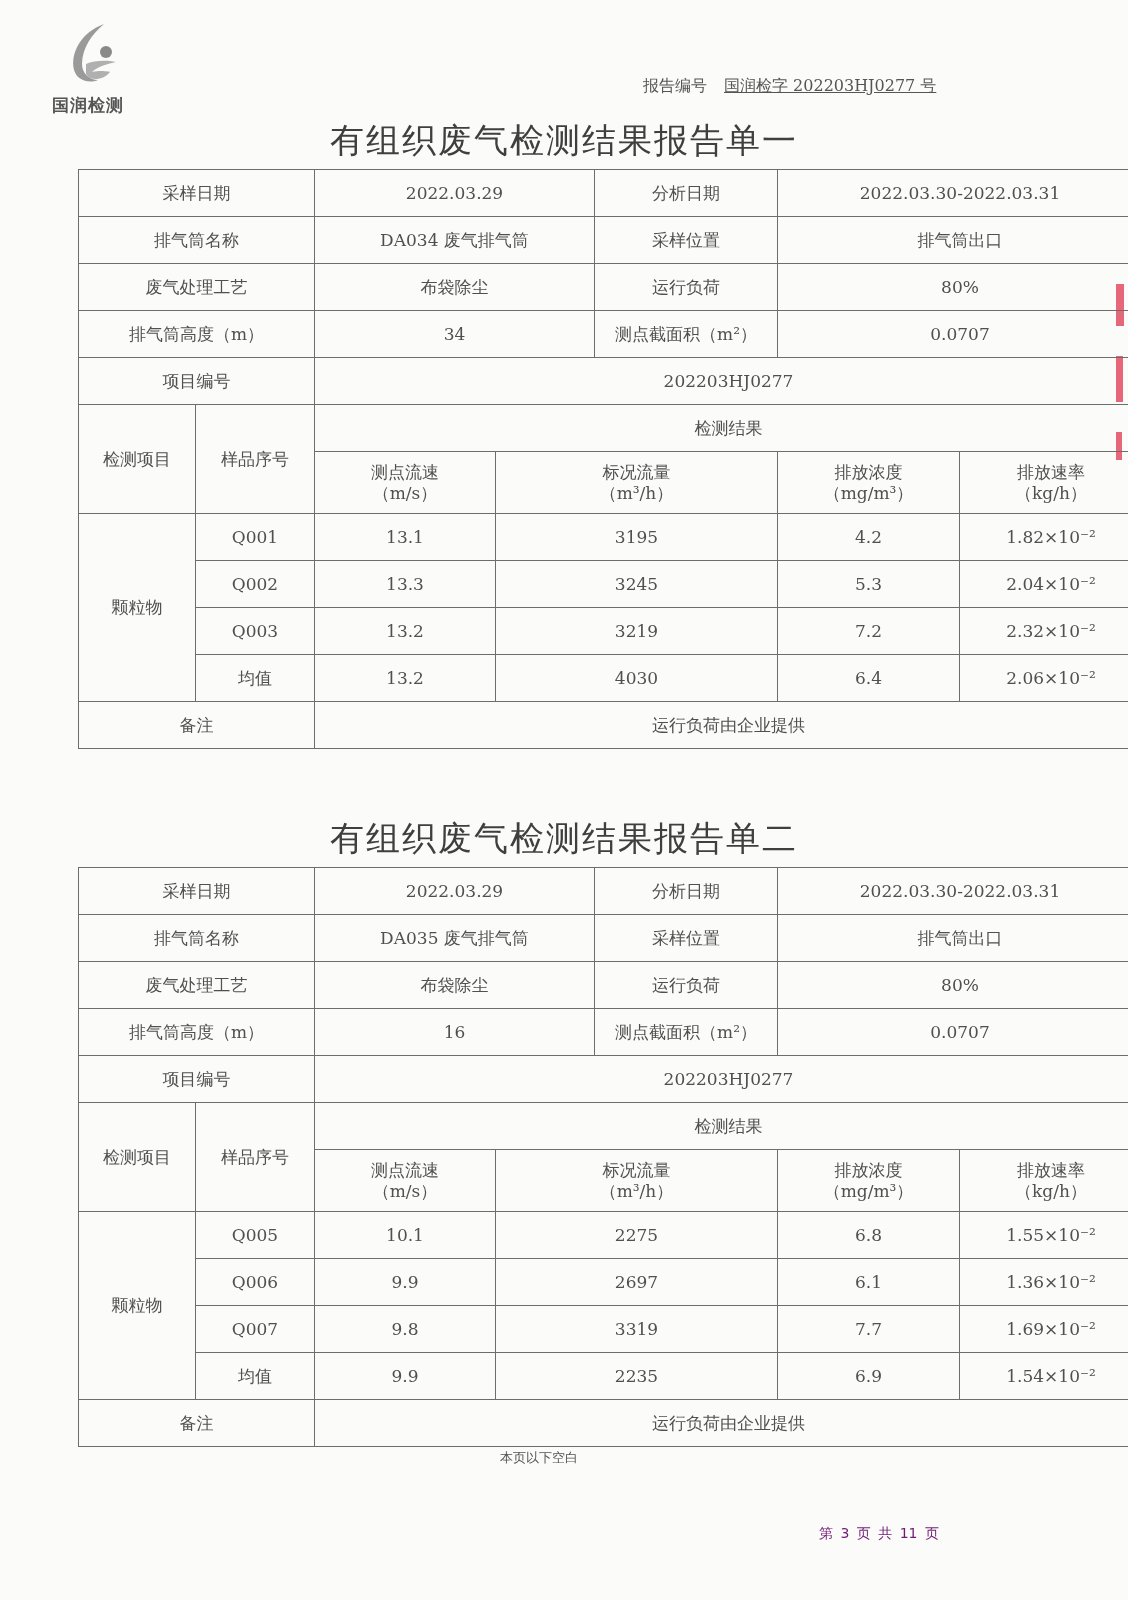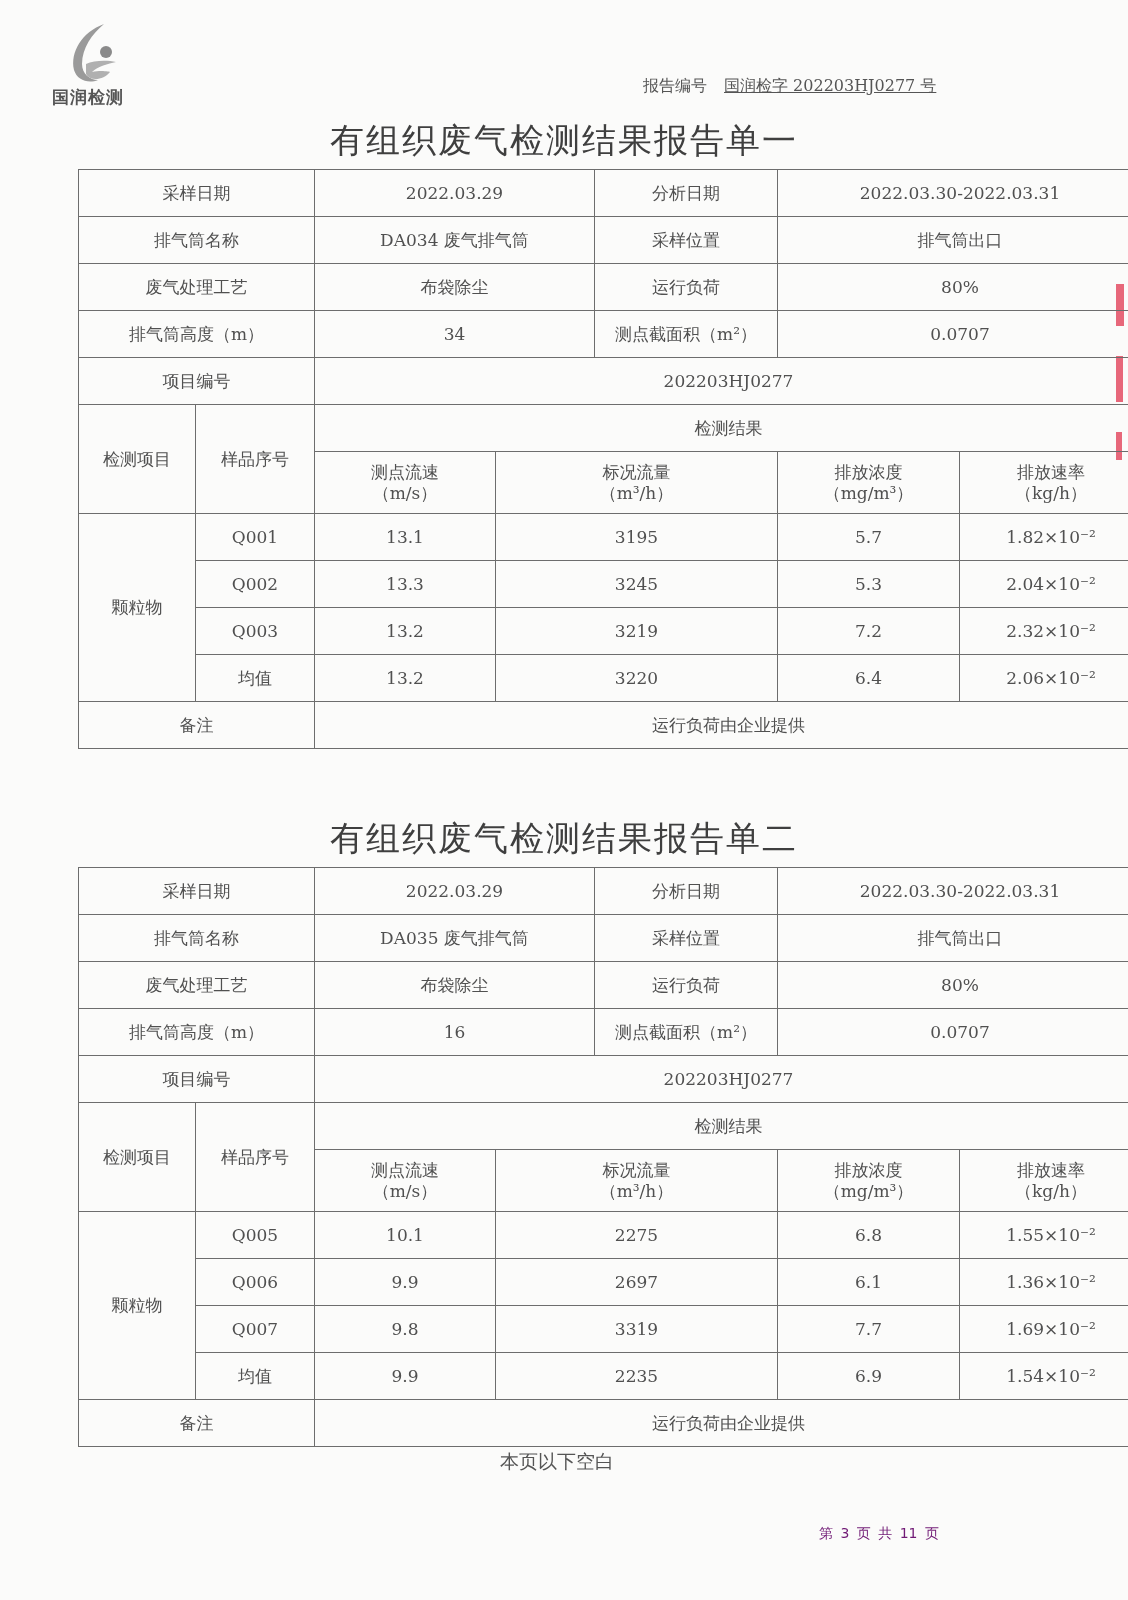--- a/index.html
+++ b/index.html
@@ -5,21 +5,21 @@
   html, body { margin: 0; padding: 0; }
   body {
     width: 1128px; height: 1600px; position: relative; overflow: hidden;
     background: #fbfbfa;
     font-family: "DejaVu Serif", "Liberation Serif", serif;
     color: #4a4a4a;
   }
   .logo { position: absolute; left: 50px; top: 22px; width: 90px; height: 92px; }
   .logo-mark { position: absolute; left: 14px; top: 0; width: 60px; height: 62px; }
   .logo-text {
-    position: absolute; left: 2px; top: 64px; font-size: 17px; letter-spacing: 1px;
+    position: absolute; left: 2px; top: 72px; font-size: 17px; letter-spacing: 1px;
     font-family: Liberation Mono, monospace; font-weight: bold; color: #555;
   }
   .report-no {
     position: absolute; left: 643px; top: 76px; font-size: 16px; color: #555;
   }
   .report-no .val { text-decoration: underline; margin-left: 17px; }
   .title {
     position: absolute; left: 0; width: 1128px; text-align: center;
     font-size: 34px; color: #3f3f3f; letter-spacing: 2px;
     font-family: Liberation Mono, monospace;
@@ -30,21 +30,21 @@
     font-size: 17px; color: #505050;
   }
   table.rep td {
     border: 1.4px solid #6d6d6d; text-align: center; vertical-align: middle;
     padding: 0; line-height: 1.2;
   }
   .hdr td { height: 46px; }
   .sub td { height: 46px; }
   .col2 { line-height: 1.7; }
   .blank-note {
-    position: absolute; left: 500px; top: 1449px; font-size: 19px; color: #555;
+    position: absolute; left: 500px; top: 1449px; font-size: 13px; color: #555;
     font-family: "DejaVu Sans", "Liberation Sans", sans-serif;
   }
   .pager {
     position: absolute; left: 819px; top: 1486px; font-size: 14px; color: #701a75;
     font-family: "DejaVu Sans", "Liberation Sans", sans-serif; word-spacing: 3px; margin-top: 39px;
   }
   .stamp {
     position: absolute; left: 1116px; top: 284px; width: 12px; height: 210px;
   }
   .stamp span { display: block; background: #e0354f; opacity: .75; margin-bottom: 30px; }
@@ -121,41 +121,41 @@
     <td class="col2"><span>测点流速</span><br><span>（m/s）</span></td>
     <td class="col2" colspan="2"><span>标况流量</span><br><span>（m³/h）</span></td>
     <td class="col2"><span>排放浓度</span><br><span>（mg/m³）</span></td>
     <td class="col2"><span>排放速率</span><br><span>（kg/h）</span></td>
   </tr>
   <tr class="hdr">
     <td rowspan="4">颗粒物</td>
     <td>Q001</td>
     <td>13.1</td>
     <td colspan="2">3195</td>
-    <td>5.7</td>
+    <td>4.2</td>
     <td>1.82×10⁻²</td>
   </tr>
   <tr class="hdr">
     <td>Q002</td>
     <td>13.3</td>
     <td colspan="2">3245</td>
     <td>5.3</td>
     <td>2.04×10⁻²</td>
   </tr>
   <tr class="hdr">
     <td>Q003</td>
     <td>13.2</td>
     <td colspan="2">3219</td>
     <td>7.2</td>
     <td>2.32×10⁻²</td>
   </tr>
   <tr class="hdr">
     <td>均值</td>
     <td>13.2</td>
-    <td colspan="2">3220</td>
+    <td colspan="2">4030</td>
     <td>6.4</td>
     <td>2.06×10⁻²</td>
   </tr>
   <tr class="hdr">
     <td colspan="2">备注</td>
     <td colspan="5">运行负荷由企业提供</td>
   </tr>
 </tbody>
   </table>
 

